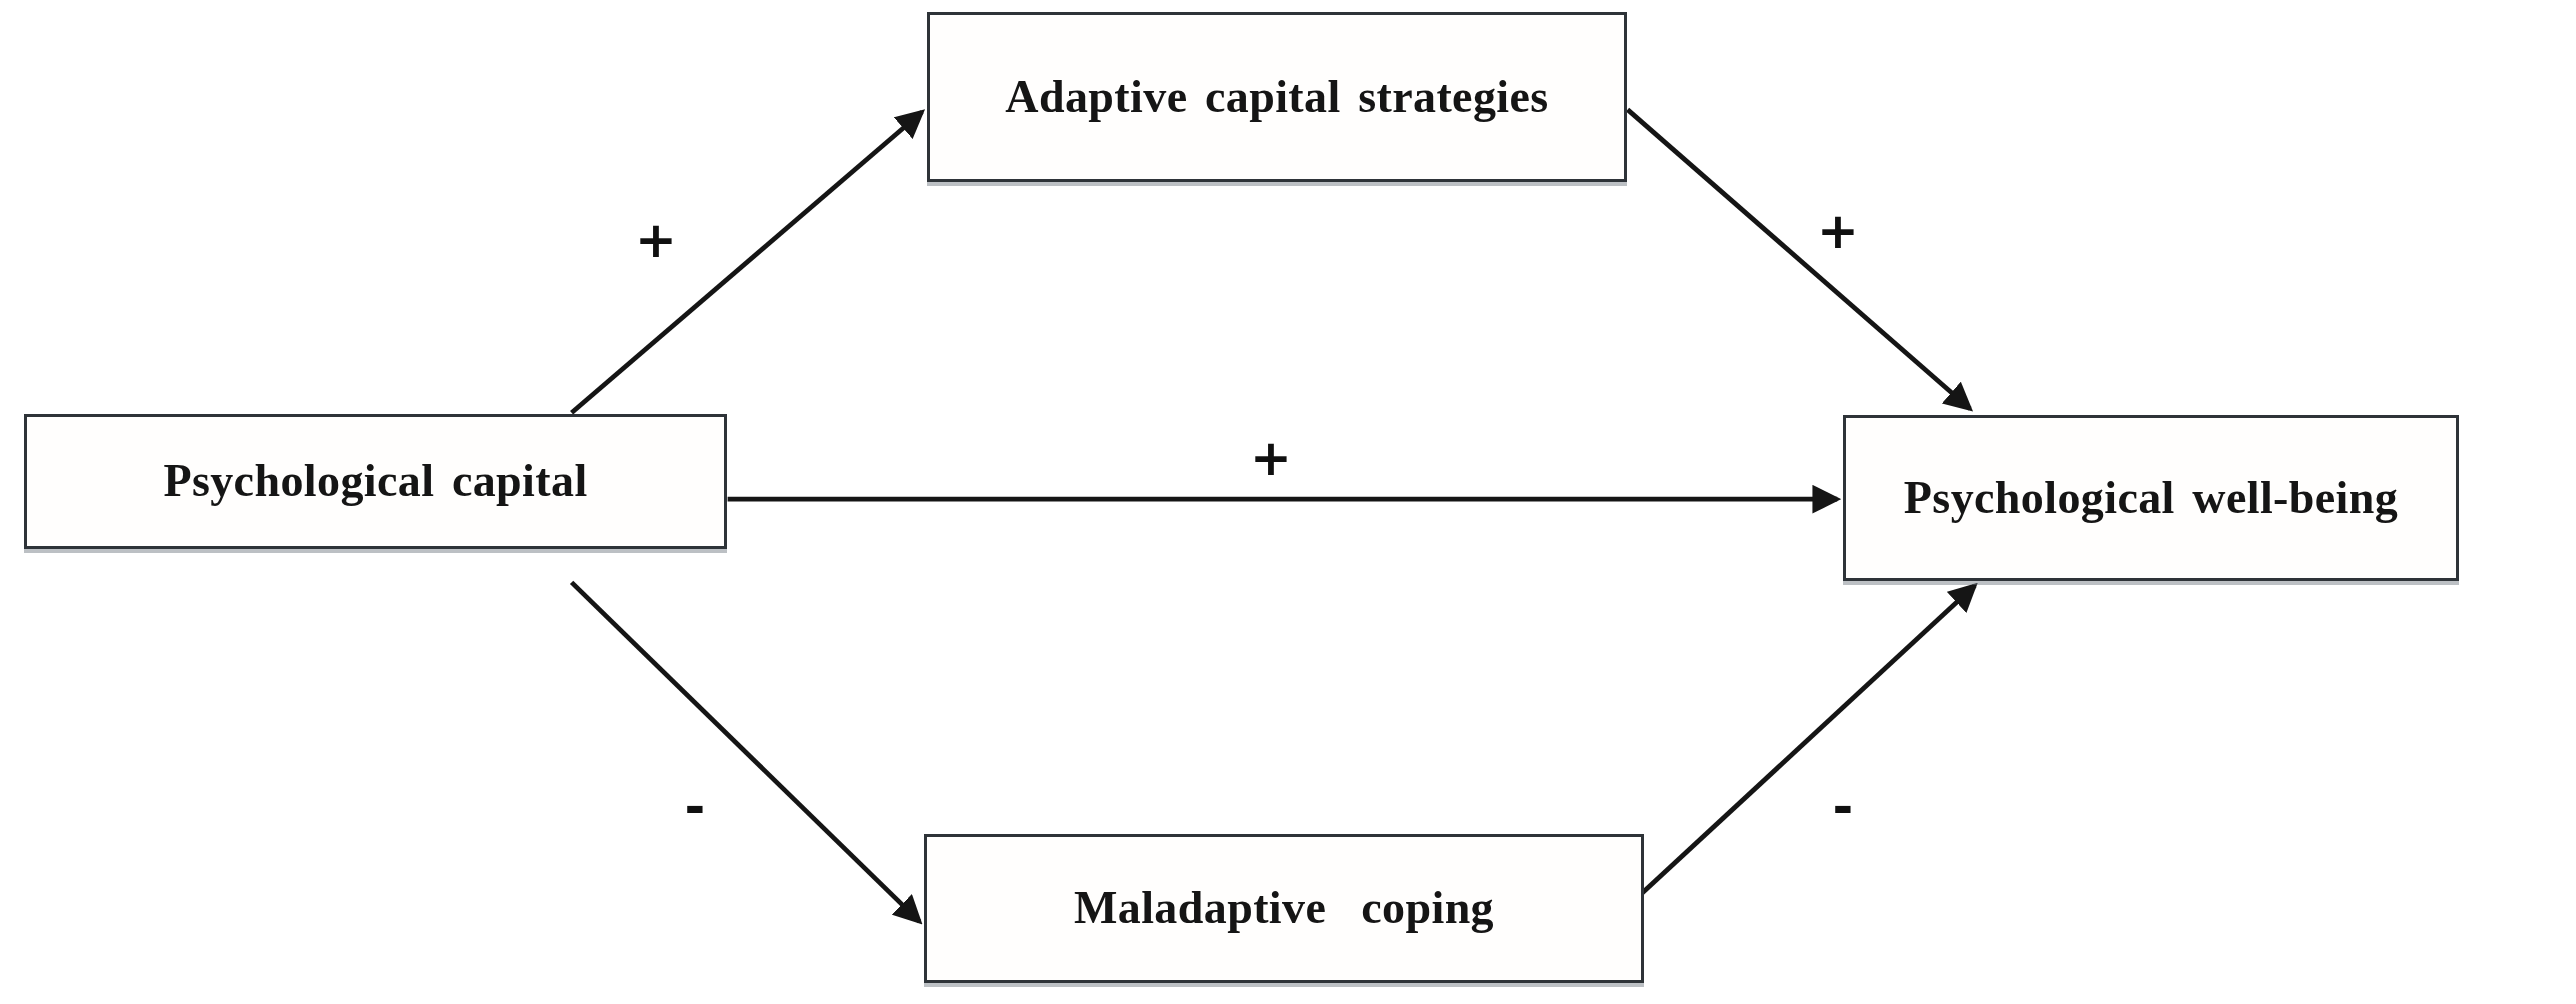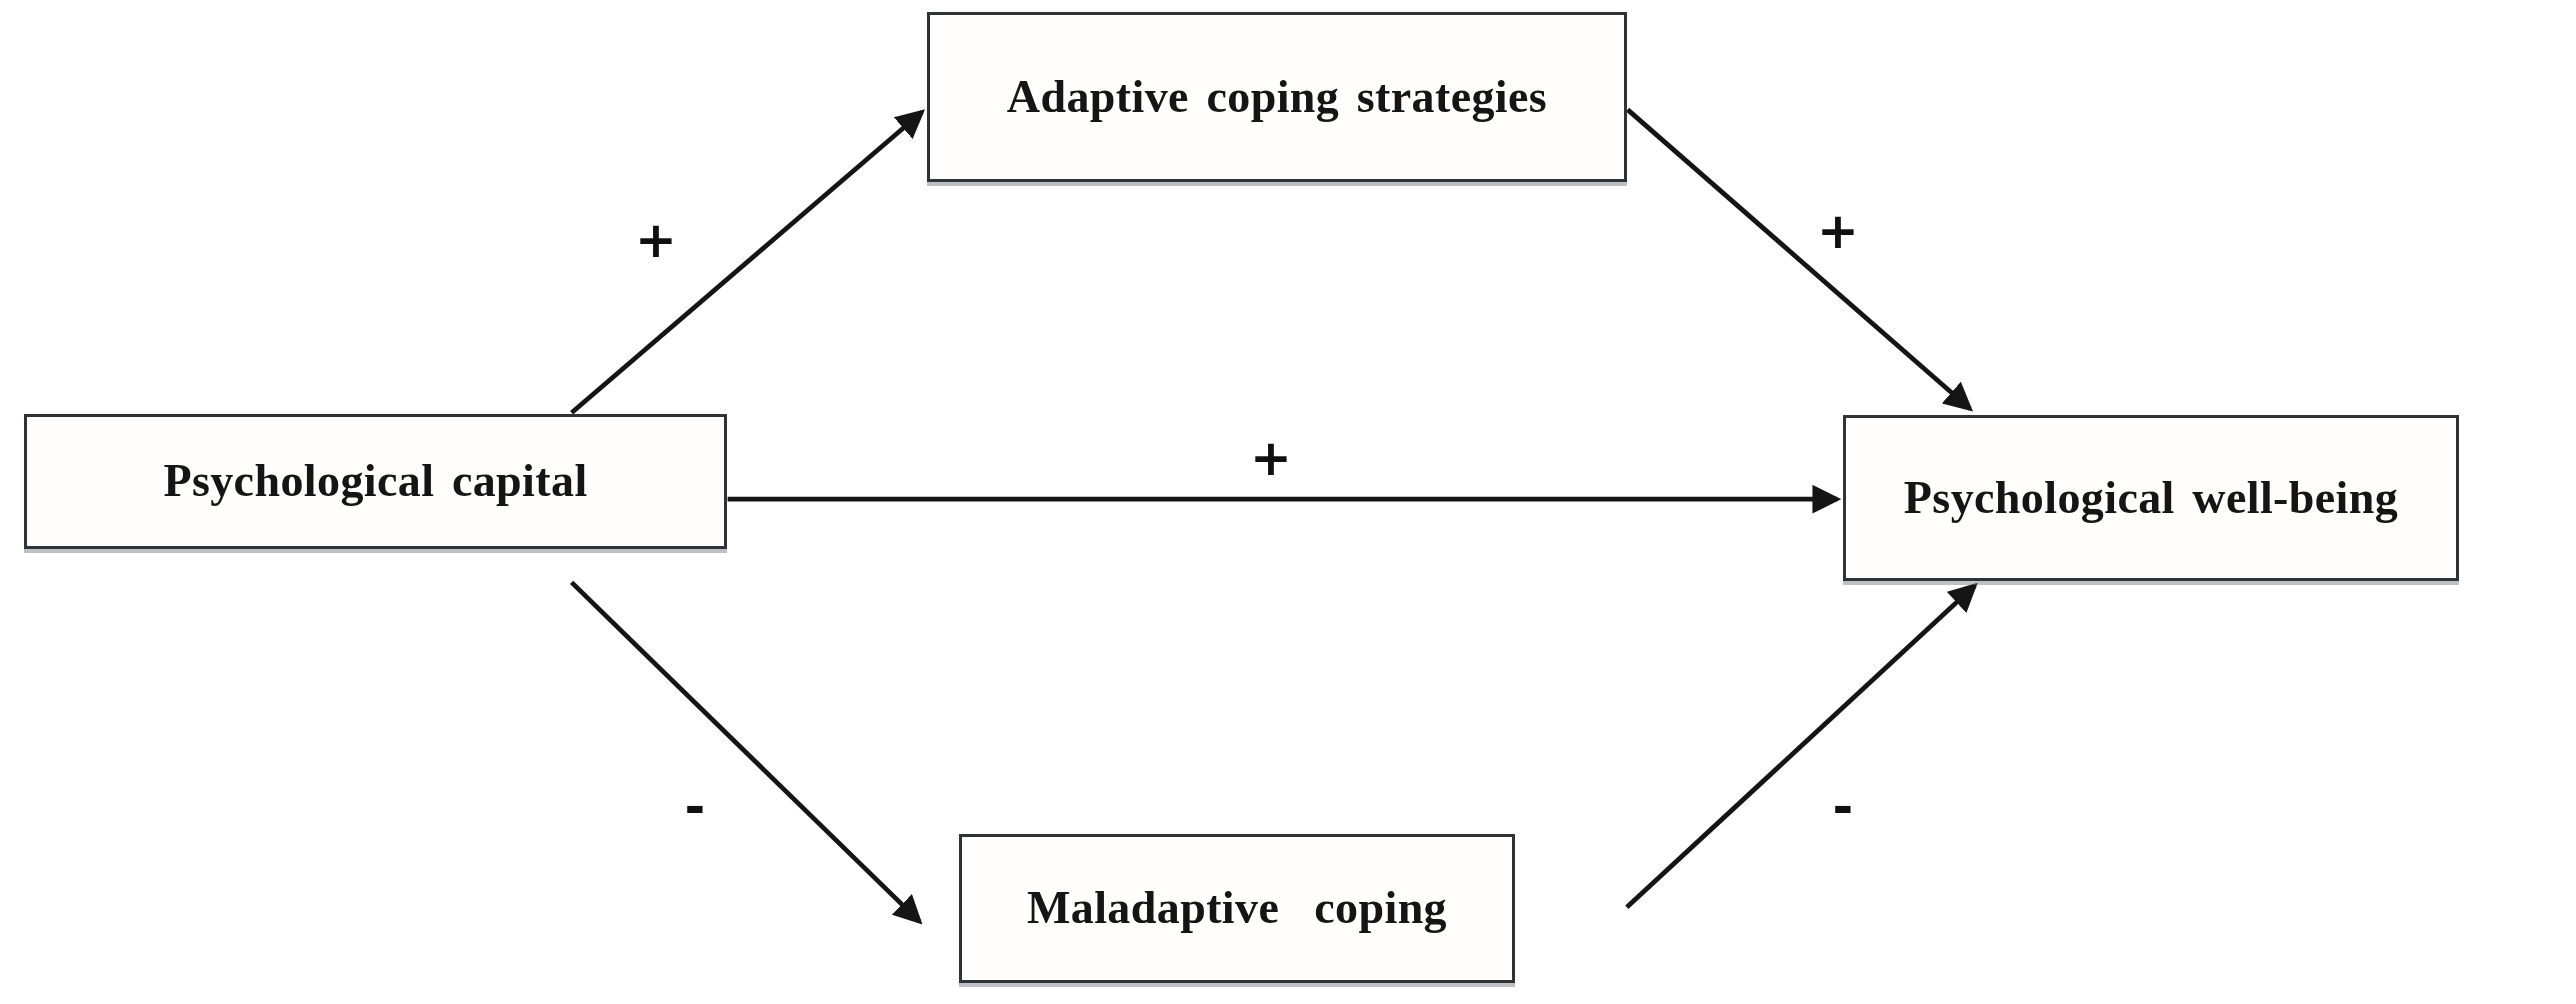--- a/index.html
+++ b/index.html
@@ -56,24 +56,24 @@
     <line class="arrow" x1="714" y1="728" x2="1149" y2="1152" marker-end="url(#ah)"></line>
     <line class="arrow" x1="2034" y1="137" x2="2462" y2="511" marker-end="url(#ah)"></line>
     <line class="arrow" x1="2033" y1="1134" x2="2468" y2="732" marker-end="url(#ah)"></line>
   </svg>
 
   <div class="node" style="left:24px; top:414px; width:703px; height:135px;">
     <div class="node-label">Psychological capital</div>
   </div>
 
   <div class="node" style="left:927px; top:12px; width:700px; height:170px;">
-    <div class="node-label">Adaptive coping strategies</div>
+    <div class="node-label">Adaptive capital strategies</div>
   </div>
 
-  <div class="node" style="left:924px; top:834px; width:556px; height:149px;margin-left:35px;">
+  <div class="node" style="left:924px; top:834px; width:720px; height:149px;">
     <div class="node-label">Maladaptive  coping</div>
   </div>
 
   <div class="node" style="left:1843px; top:415px; width:616px; height:166px;">
     <div class="node-label">Psychological well-being</div>
   </div>
 
   <div class="sign" style="left:656px;  top:240px;">+</div>
 
   <div class="sign" style="left:1271px; top:458px;">+</div>

